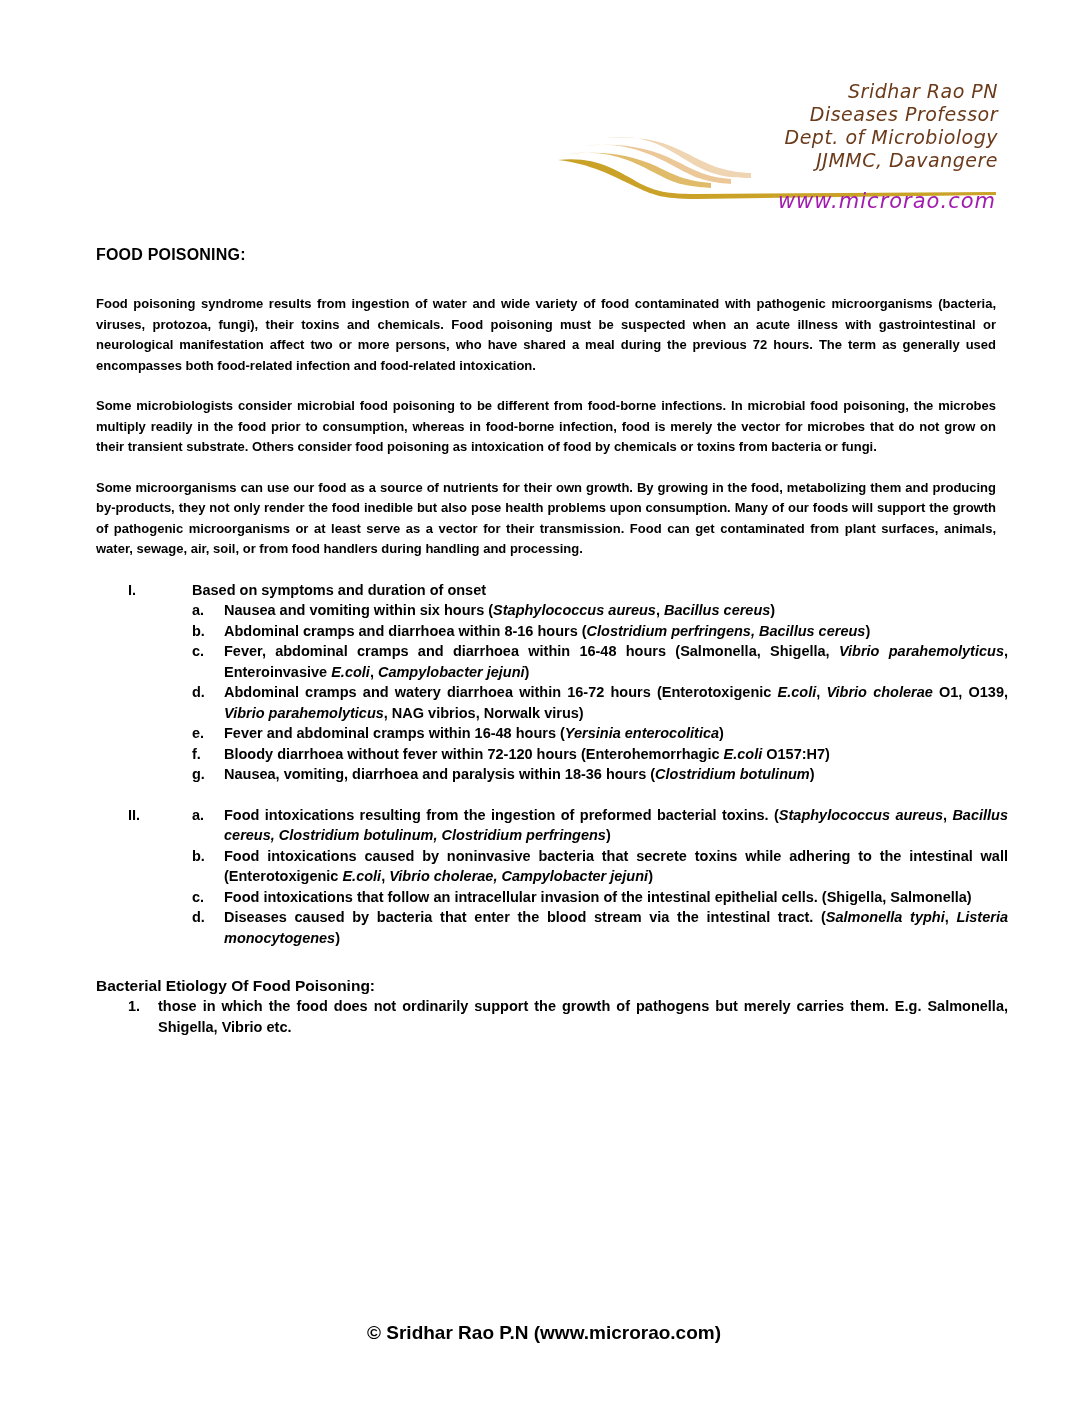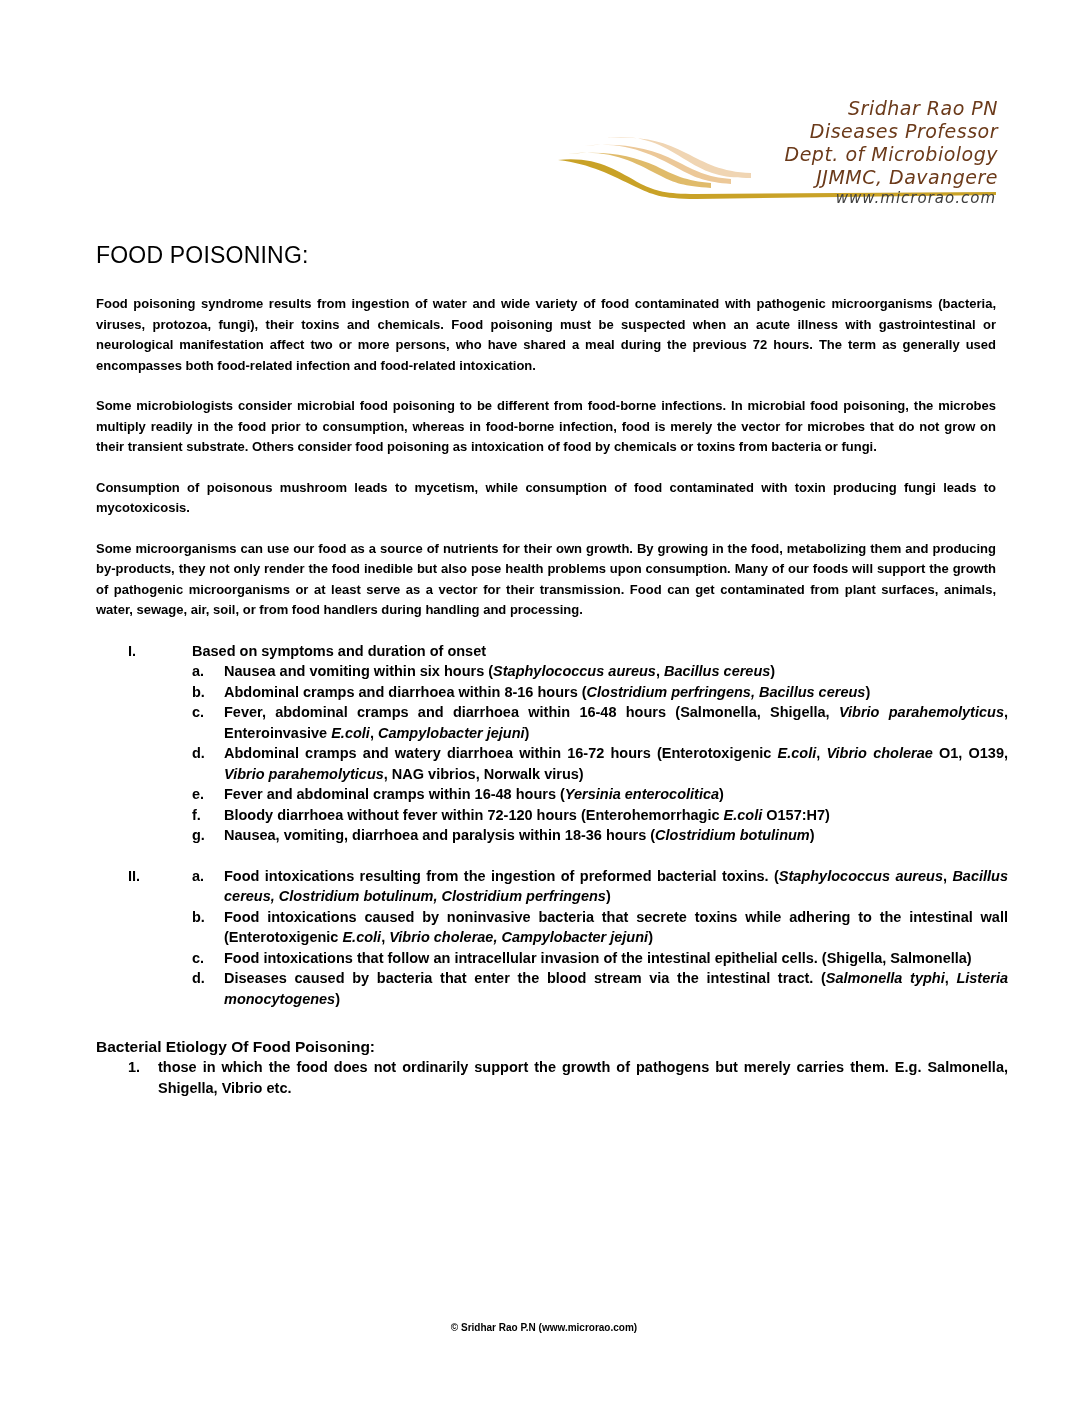--- a/index.html
+++ b/index.html
@@ -1,44 +1,44 @@
 <!DOCTYPE html>
 <html><head>
 <meta charset="utf-8">
 <style>
   html, body { margin: 0; padding: 0; background: #ffffff; }
   body { width: 1088px; height: 1408px; position: relative; overflow: hidden;
          font-family: "Liberation Sans", sans-serif; color: #000; }
   .logo { position: absolute; left: 556px; top: 78px; width: 450px; height: 140px; }
   .logo svg { position: absolute; left: 0; top: 0; }
-  .logo-lines { position: absolute; right: 8px; top: 19px; text-align: right;
+  .logo-lines { position: absolute; right: 8px; top: 2px; text-align: right;
                 font-family: "DejaVu Sans", sans-serif; font-style: italic;
                 color: #6b3a1a; font-size: 19px; line-height: 23px; letter-spacing: 0.5px; }
   .logo-url { position: absolute; right: 10px; top: 111px; font-family: "DejaVu Sans", sans-serif;
-              font-style: italic; color: #404040; font-size: 15px; letter-spacing: 1px; }
+              font-style: italic; color: #a21caf; font-size: 21px; letter-spacing: 1px; }
   .content { position: absolute; left: 96px; top: 240px; width: 912px; }
-  h1.title { font-size: 23px; font-weight: normal; margin: 0 0 24px 0; line-height: 30px; letter-spacing: 0.2px; }
+  h1.title { font-size: 16px; font-weight: bold; margin: 0 0 24px 0; line-height: 30px; letter-spacing: 0.2px; }
   p.body { font-size: 13px; line-height: 20.5px; text-align: justify; margin: 0 12px 20px 0; font-weight: bold; }
   h2.sec { font-size: 16.5px; font-weight: bold; margin: 0 0 20px 0; line-height: 22px; }
   .roman { position: relative; font-size: 14.5px; line-height: 20.5px; font-weight: bold; }
   .roman .num { position: absolute; left: 32px; top: 0; }
   .roman .head { margin-left: 96px; }
   ol.alpha { list-style: none; margin: 0 0 20px 0; padding: 0; }
   ol.alpha li { position: relative; padding-left: 128px; font-size: 14.5px; line-height: 20.5px;
                 text-align: justify; font-weight: bold; }
   ol.alpha li .mk { position: absolute; left: 96px; top: 0; }
   ol.alpha li i { font-style: italic; }
   .etiology-title { font-size: 15.5px; font-weight: bold; margin: 28px 0 0 0; line-height: 20px; }
   .etiology-intro { font-size: 14.5px; line-height: 20.5px; font-weight: bold; margin: 0; }
   ol.num { list-style: none; margin: 0; padding: 0; }
   ol.num li { position: relative; padding-left: 62px; font-size: 14.5px; line-height: 20.5px;
               text-align: justify; font-weight: bold; }
   ol.num li .mk { position: absolute; left: 32px; top: 0; }
   .footer { position: absolute; left: 0; width: 1088px; top: 1322px; text-align: center;
-            font-size: 10px; font-weight: bold; }
+            font-size: 19px; font-weight: bold; }
 </style>
 </head>
 <body>
 
 <div class="logo">
   <svg width="450" height="140" viewBox="0 0 450 140">
     <path d="M50 60 C 90 55, 110 70, 135 85 C 155 97, 170 100, 195 100 L 195 95 C 165 94, 150 85, 130 75 C 105 62, 85 58, 50 60 Z" fill="#f0d5b3"></path>
     <path d="M28 68 C 70 62, 100 78, 125 92 C 140 100, 150 104, 175 106 L 175 101 C 150 99, 140 93, 120 83 C 95 70, 65 64, 28 68 Z" fill="#ecc898"></path>
     <path d="M12 76 C 55 70, 80 85, 105 98 C 118 105, 128 108, 155 110 L 155 105 C 130 103, 118 97, 100 88 C 75 77, 50 72, 12 76 Z" fill="#e0bb6a"></path>
     <path d="M2 82 C 40 78, 60 92, 85 106 C 100 113, 110 116, 140 116 L 440 114 L 440 117 L 140 121 C 105 121, 95 116, 80 109 C 55 97, 35 86, 2 82 Z" fill="#c9a227"></path>
@@ -50,21 +50,20 @@
     <div>JJMMC, Davangere</div>
   </div>
   <div class="logo-url">www.microrao.com</div>
 </div>
 
 <div class="content">
   <h1 class="title">FOOD POISONING:</h1>
 
   <p class="body">Food poisoning syndrome results from ingestion of water and wide variety of food contaminated with pathogenic microorganisms (bacteria, viruses, protozoa, fungi), their toxins and chemicals. Food poisoning must be suspected when an acute illness with gastrointestinal or neurological manifestation affect two or more persons, who have shared a meal during the previous 72 hours. The term as generally used encompasses both food-related infection and food-related intoxication.</p>
   <p class="body">Some microbiologists consider microbial food poisoning to be different from food-borne infections. In microbial food poisoning, the microbes multiply readily in the food prior to consumption, whereas in food-borne infection, food is merely the vector for microbes that do not grow on their transient substrate. Others consider food poisoning as intoxication of food by chemicals or toxins from bacteria or fungi.</p>
-  <p class="body">Consumption of poisonous mushroom leads to mycetism, while consumption of food contaminated with toxin producing fungi leads to mycotoxicosis.</p>
   <p class="body">Some microorganisms can use our food as a source of nutrients for their own growth. By growing in the food, metabolizing them and producing by-products, they not only render the food inedible but also pose health problems upon consumption. Many of our foods will support the growth of pathogenic microorganisms or at least serve as a vector for their transmission. Food can get contaminated from plant surfaces, animals, water, sewage, air, soil, or from food handlers during handling and processing.</p>
 
 
   <div class="roman">
     <span class="num">I.</span>
     <div class="head">Based on symptoms and duration of onset</div>
   </div>
   <ol class="alpha">
     <li><span class="mk">a.</span><span>Nausea and vomiting within six hours (</span><i>Staphylococcus aureus</i><span>, </span><i>Bacillus cereus</i><span>)</span></li>
     <li><span class="mk">b.</span><span>Abdominal cramps and diarrhoea within 8-16 hours (</span><i>Clostridium perfringens, Bacillus cereus</i><span>)</span></li>

